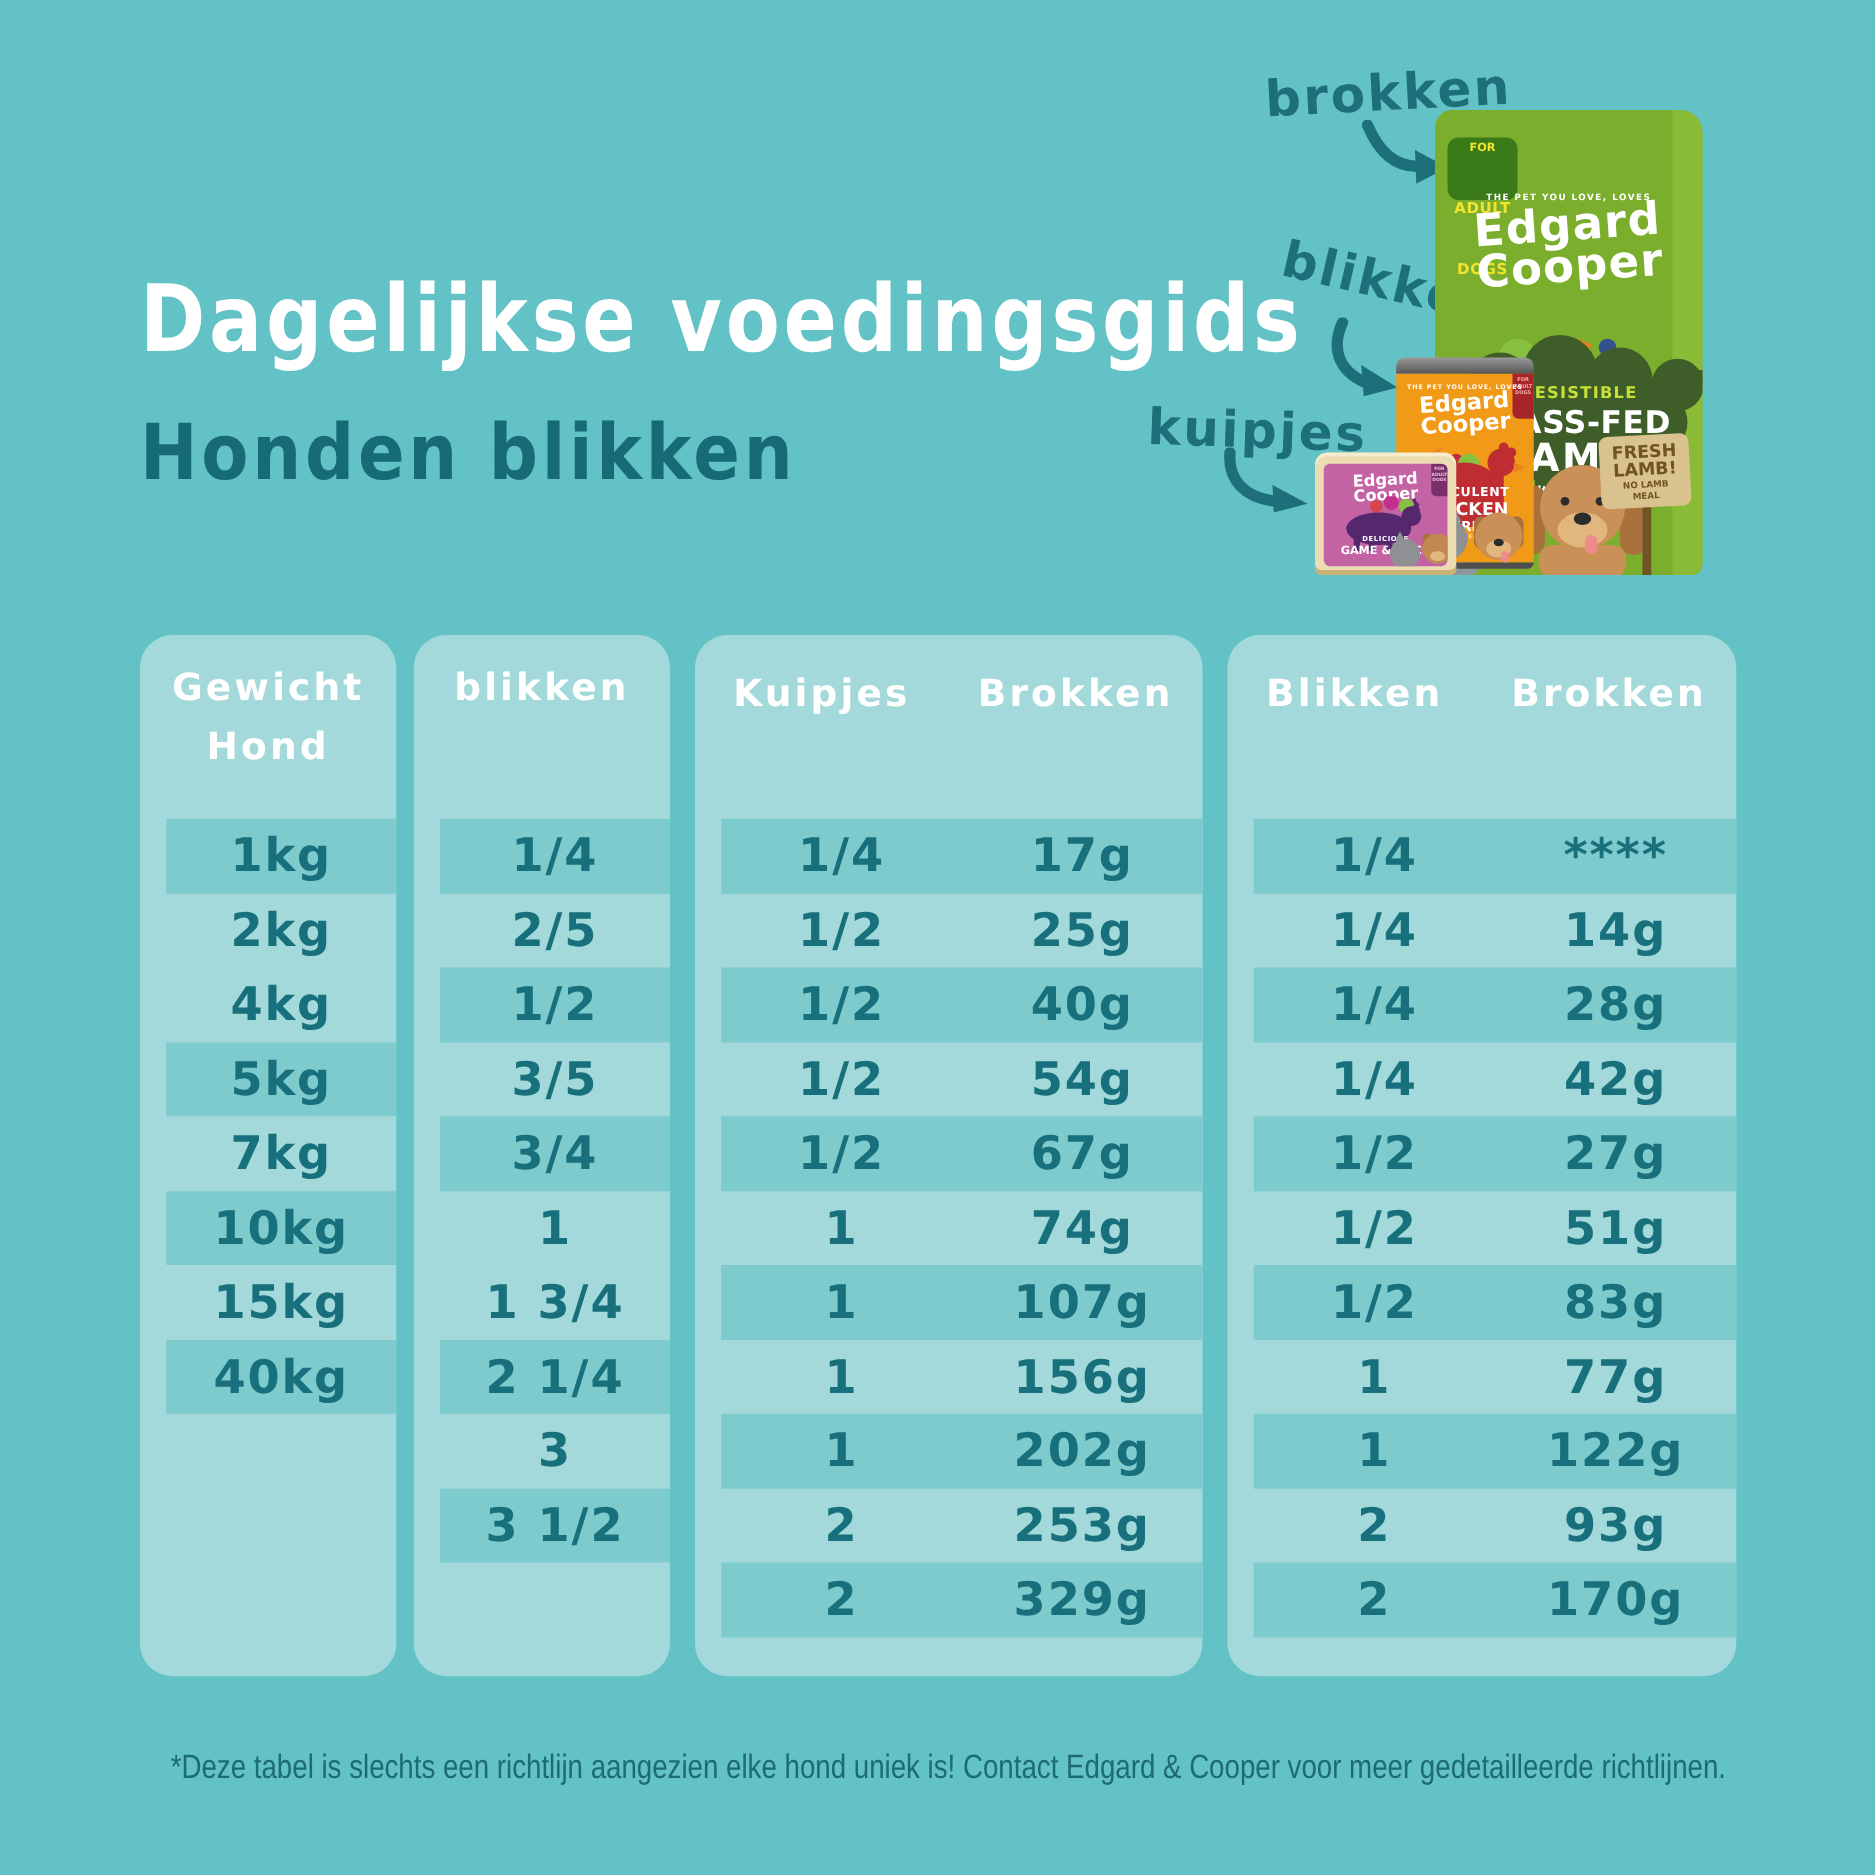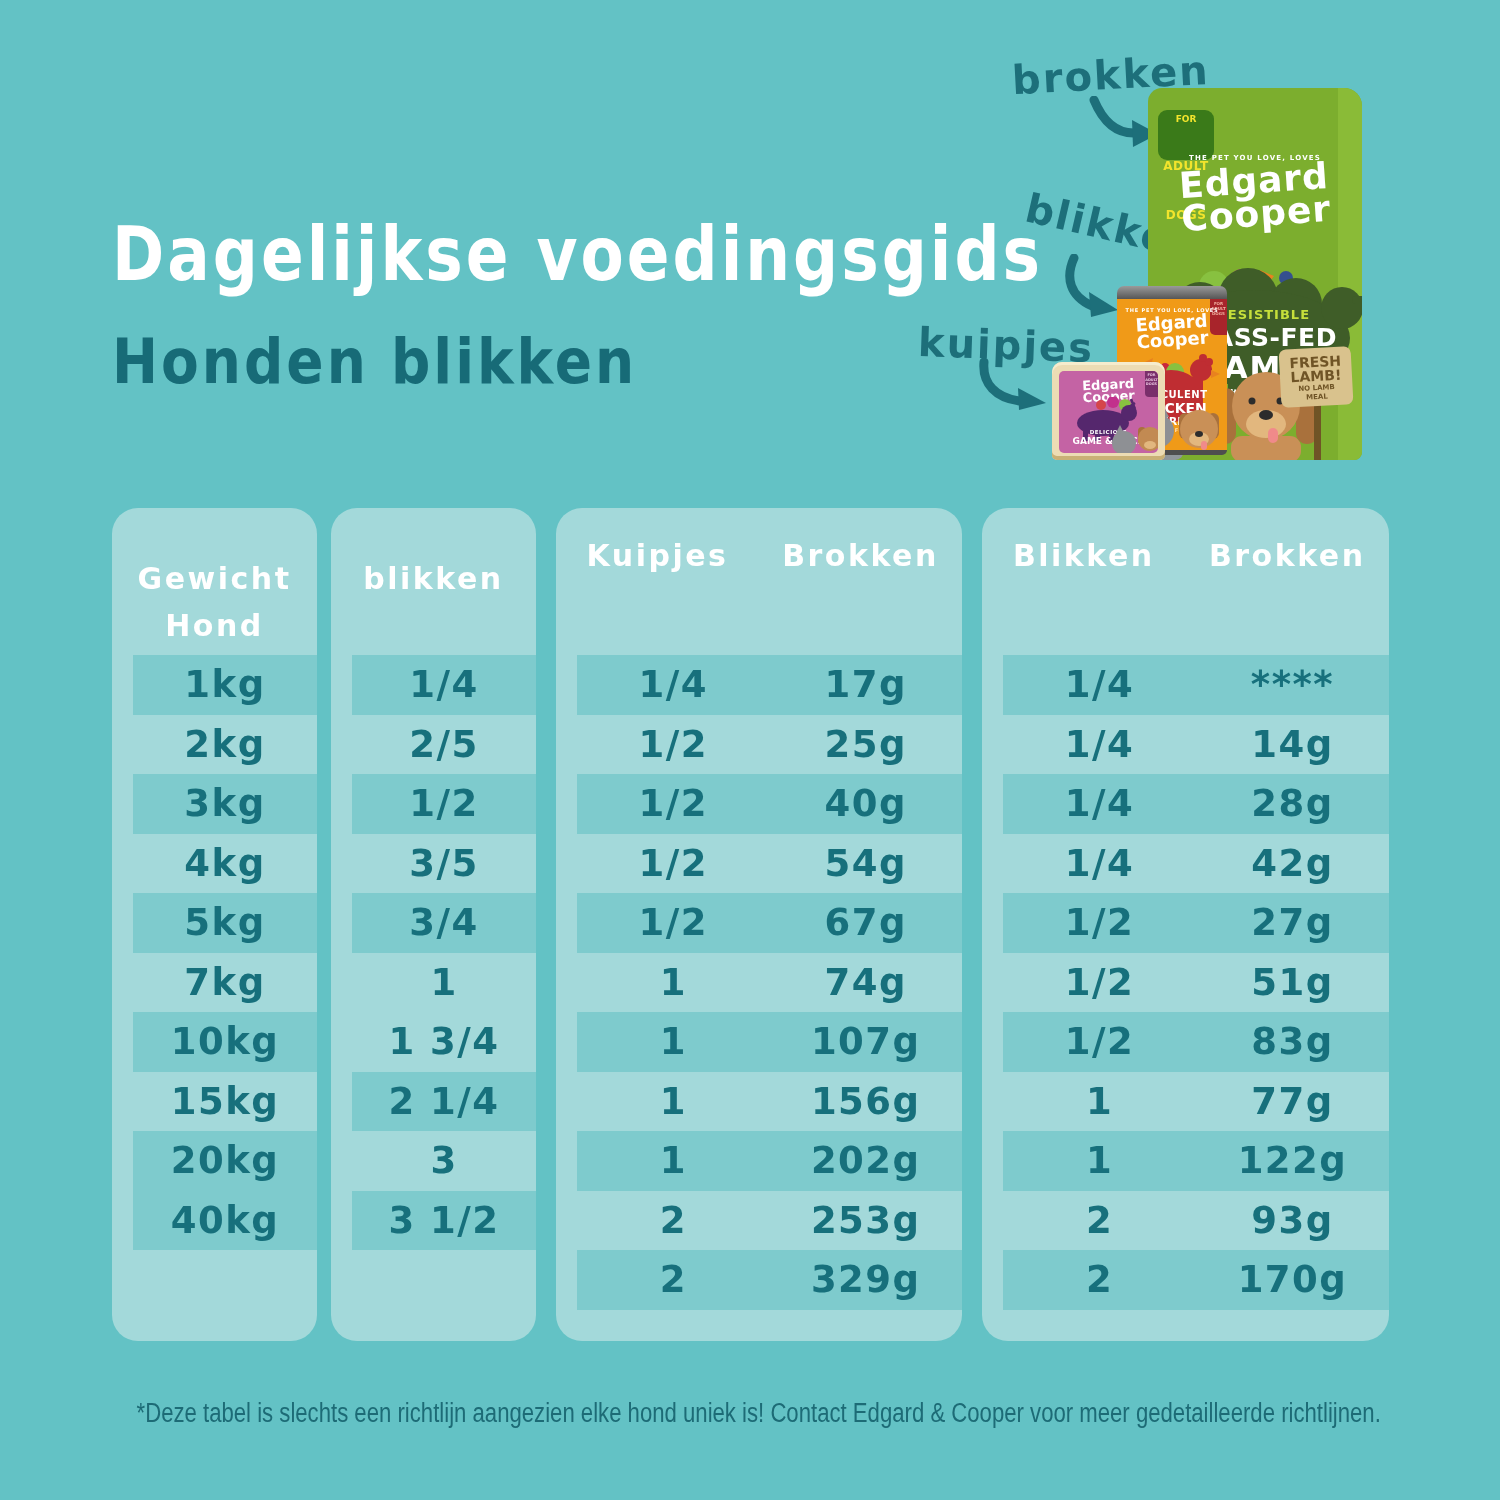--- a/index.html
+++ b/index.html
@@ -122,21 +122,21 @@
   }
   .col1{left:112px; width:205px;}
   .col2{left:331px; width:205px;}
   .col3{left:556px; width:406px;}
   .col4{left:982px; width:407px;}
   .thead{
     position:absolute; top:0; left:0; right:0; height:147px;
     color:#ffffff; font-weight:bold; font-size:30px; letter-spacing:2.5px;
     text-align:center;
   }
-  .thead.stack{padding-top:48px; line-height:1.55;}
+  .thead.stack{padding-top:20px; line-height:1.55;}
   .thead.split{display:flex; padding-top:30px;}
   .thead.split .hcell{flex:1;}
   .rows{position:absolute; top:147px; left:0; right:0;margin-left:21px;}
   .trow{height:59.5px; display:flex; align-items:center; justify-content:center;}
   .trow.dark{background:#7ecbcd;}
   .tcell{
     flex:1; text-align:center; color:#17707c; font-weight:bold;
     font-size:37px; letter-spacing:1.5px;
   }
   
@@ -311,40 +311,34 @@
       <div>Gewicht</div>
       <div>Hond</div>
     </div>
     <div class="rows">
         <div class="trow dark">
           <span class="tcell">1kg</span>
         </div>
         <div class="trow light">
           <span class="tcell">2kg</span>
         </div>
-        <div class="trow dark">
-          <span class="tcell">3kg</span>
-        </div>
         <div class="trow light">
           <span class="tcell">4kg</span>
         </div>
         <div class="trow dark">
           <span class="tcell">5kg</span>
         </div>
         <div class="trow light">
           <span class="tcell">7kg</span>
         </div>
         <div class="trow dark">
           <span class="tcell">10kg</span>
         </div>
         <div class="trow light">
           <span class="tcell">15kg</span>
-        </div>
-        <div class="trow dark">
-          <span class="tcell">20kg</span>
         </div>
         <div class="trow dark">
           <span class="tcell">40kg</span>
         </div>
       </div>
   </section>
 
   <section class="tcol col2">
     <div class="thead stack">
       <div>blikken</div>

